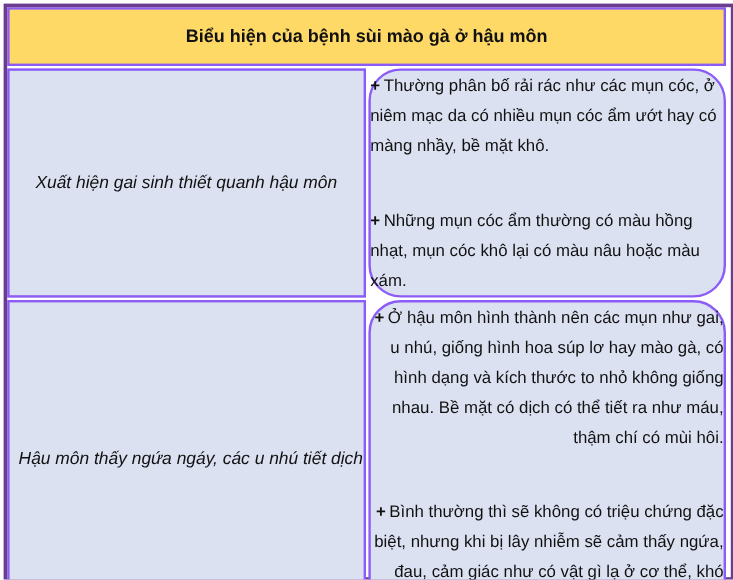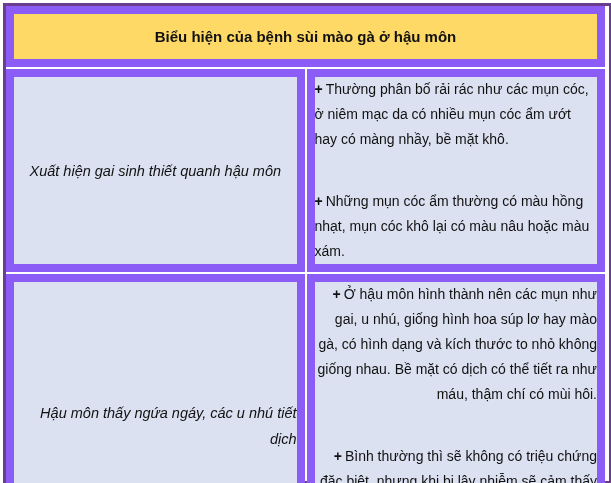--- a/index.html
+++ b/index.html
@@ -26,21 +26,21 @@
       box-sizing: content-box;
     }
     table.symptoms {
       border-collapse: separate;
       border-spacing: 2px;
       width: 603px;
       margin: -4px 0 0 -4px;
       table-layout: fixed;
     }
     table.symptoms td, table.symptoms th {
-      border: 8px solid #8b5cf6;
+      border: 2px solid #8b5cf6;
       padding: 0;
     }
     th.title-cell {
       background: #ffd966;
       height: 45px;
       font-size: 15px;
       font-weight: bold;
       text-align: center;
       vertical-align: middle;
       color: #111;
@@ -55,20 +55,21 @@
       vertical-align: middle;
       line-height: 26px;
       padding: 0 4px;
     }
     td.content-cell {
       background: #dce1f1;
       font-size: 14px;
       line-height: 25px;
       vertical-align: top;
       padding: 4px 8px 6px 8px;
+      border-radius: 27px;
     }
     .para {
       margin: 0;
     }
     .para + .para {
       margin-top: 37px;
     }
     .plus {
       font-weight: bold;
       margin-right: 3px;

